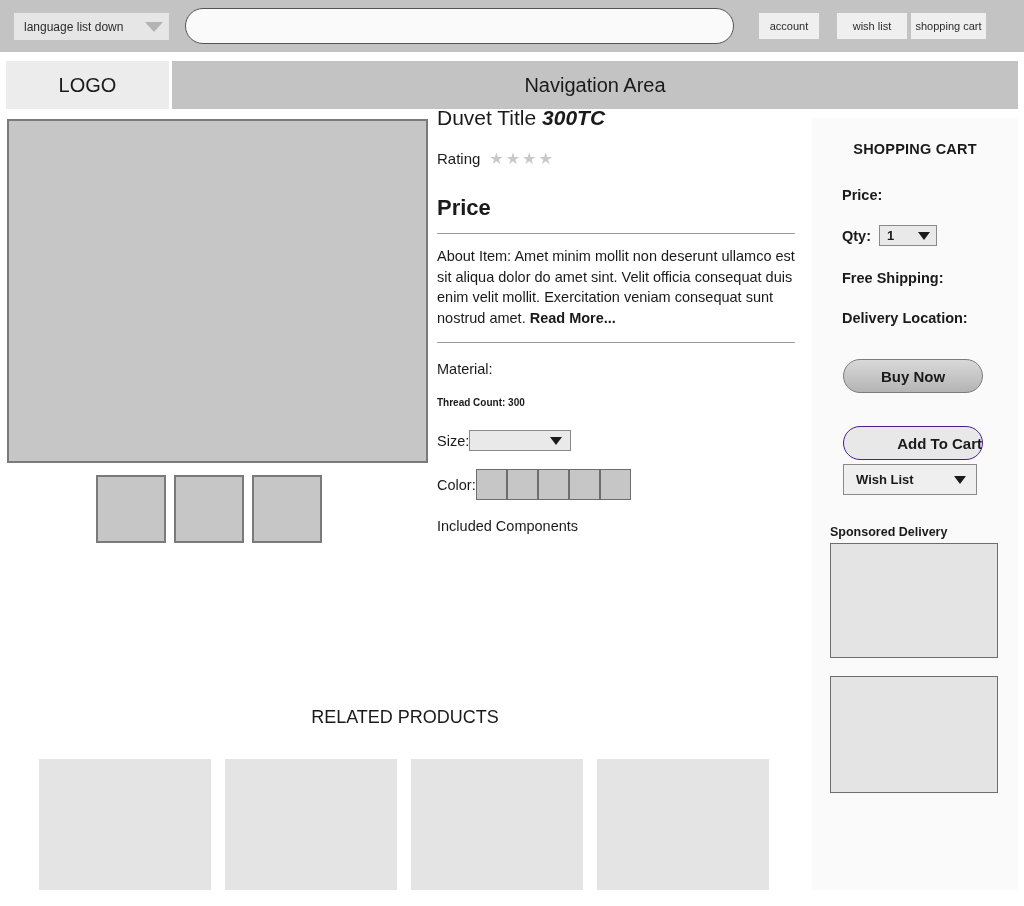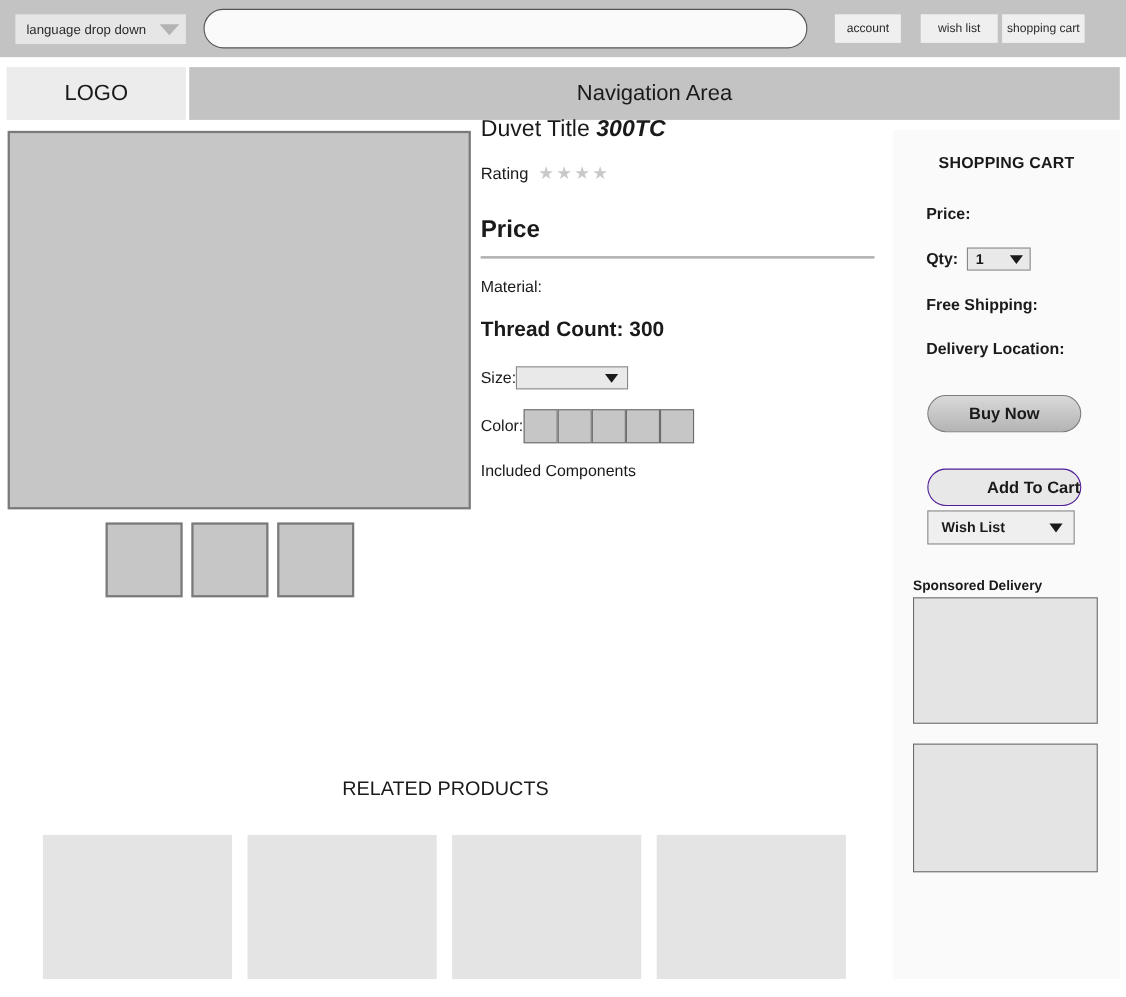--- a/index.html
+++ b/index.html
@@ -103,21 +103,21 @@
   .detail { position: absolute; left: 437px; top: 106px; width: 358px; }
   .p-title { font-size: 21px; color: #1a1a1a; margin: 0 0 20px 0; font-weight: normal; }
   .p-title b { font-weight: bold; font-style: italic; }
   .rating-row { display: flex; align-items: center; gap: 9px; font-size: 15px; margin-bottom: 28px; text-align: right; }
   .stars { color: #c9c9c9; font-size: 16px; letter-spacing: 2px; line-height: 1; }
   .price-hd { font-size: 22px; font-weight: bold; margin: 0 0 12px 0; }
   .rule { height: 1px; background: #9a9a9a; width: 358px; }
   .about { font-size: 14.5px; line-height: 1.42; margin: 12px 0 14px 0; color: #1a1a1a; }
   .about b { font-weight: bold; cursor: pointer; }
   .material { font-size: 14.5px; margin: 18px 0 20px 0; }
-  .thread { font-size: 19px; font-weight: bold; margin: 0 0 22px 0; }
+  .thread { font-size: 10px; font-weight: bold; margin: 0 0 22px 0; }
 
   .size-row, .color-row { display: flex; align-items: center; gap: 0; margin-bottom: 18px; }
   .size-row .lab, .color-row .lab { font-size: 14.5px; }
   .size-select {
     width: 102px; height: 21px;
     background: #e9e9e9;
     border: 1px solid #8a8a8a;
     display: flex; align-items: center; justify-content: flex-end;
     padding-right: 8px; cursor: pointer;
   }
@@ -184,21 +184,21 @@
   .rel-card { width: 172px; height: 131px; background: #e4e4e4; cursor: pointer; }
 </style>
 </head>
 <body>
 
 <div id="page">
 
   <div class="topbar">
 
     <div class="lang-dd">
-      <span class="lbl">language drop down</span>
+      <span class="lbl">language list down</span>
       <span class="tri-down"></span>
     </div>
 
     <div class="searchbox">
       <input type="text" value="" placeholder="" style="">
     </div>
 
     <div class="util-btn util-account">
       <span>account</span>
     </div>
@@ -229,20 +229,21 @@
     <h1 class="p-title"><span>Duvet Title </span><b>300TC</b></h1>
 
     <div class="rating-row">
       <span>Rating</span>
       <span class="stars">★★★★</span>
     </div>
 
     <h2 class="price-hd">Price</h2>
     <div class="rule"></div>
 
+    <p class="about"><span>About Item: Amet minim mollit non deserunt ullamco est sit aliqua dolor do amet sint. Velit officia consequat duis enim velit mollit. Exercitation veniam consequat sunt nostrud amet. </span><b>Read More...</b></p>
 
     <div class="rule"></div>
 
     <p class="material">Material:</p>
     <p class="thread">Thread Count: 300</p>
 
     <div class="size-row">
       <span class="lab">Size:</span>
       <div class="size-select">
         <span class="caret"></span>

